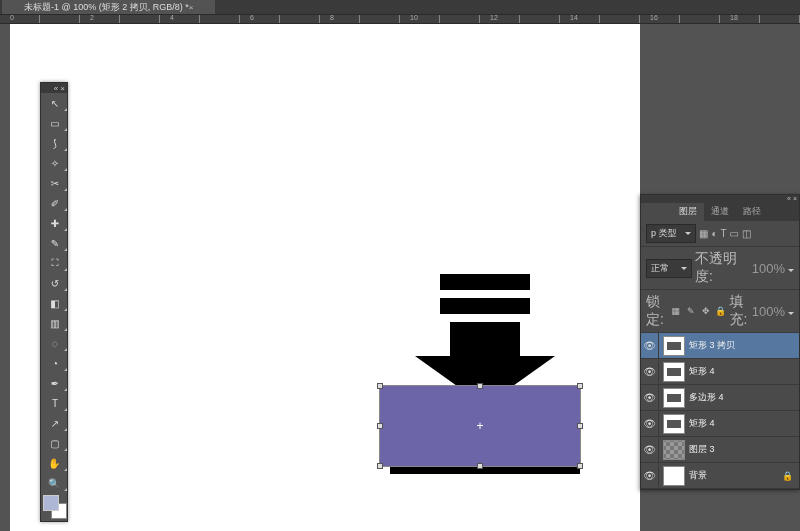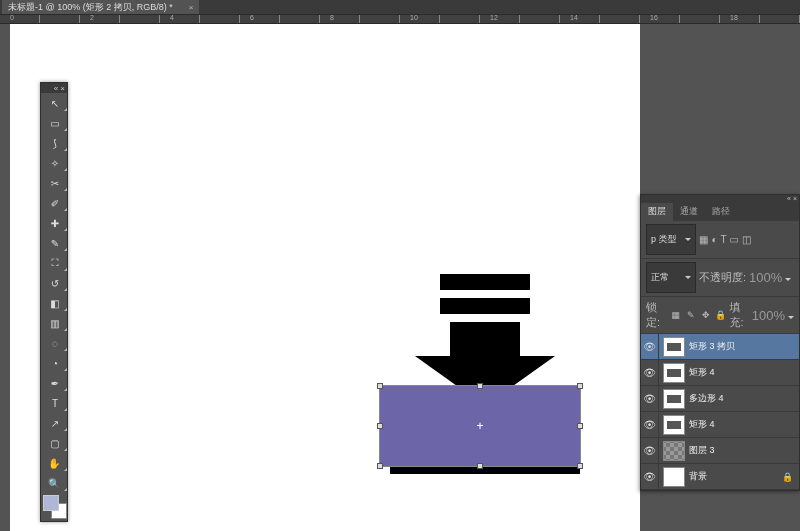--- a/index.html
+++ b/index.html
@@ -1,20 +1,20 @@
 <!DOCTYPE html>
 <html><head>
 <meta charset="utf-8">
 <style>
 * { margin: 0; padding: 0; box-sizing: border-box; user-select: none; }
 body { width: 800px; height: 531px; background: #535353; font-family: "Microsoft YaHei", sans-serif; font-size: 10px; color: #ccc; overflow: hidden; position: relative; }
 
 
 .tab-bar { height: 14px; background: #3a3a3a; display: flex; align-items: center; padding-left: 2px; }
-.doc-tab { background: #535353; padding: 1px 6px; font-size: 9px; color: #ddd; display: flex; align-items: center; gap: 16px; }
+.doc-tab { background: #535353; padding: 1px 22px; font-size: 9px; color: #ddd; display: flex; align-items: center; gap: 0; }
 .doc-tab .x { color: #bbb; font-size: 8px; cursor: pointer; }
 
 
 .ruler-row { height: 10px; background: #404040; border-top: 1px solid #2a2a2a; border-bottom: 1px solid #2a2a2a; position: relative; overflow: hidden; }
 .ruler-h { position: absolute; left: 0; right: 0; height: 100%; background: repeating-linear-gradient(to right, transparent 0, transparent 39px, #888 39px, #888 40px); }
 .ruler-num { position: absolute; top: -1px; font-size: 7px; color: #aaa; }
 
 
 .main { position: absolute; top: 24px; left: 0; right: 0; bottom: 0; }
 
@@ -47,26 +47,26 @@
 .tool { width: 28px; height: 20px; display: flex; align-items: center; justify-content: center; color: #ddd; position: relative; cursor: pointer; }
 .tool .tri { position: absolute; right: 2px; bottom: 2px; width: 0; height: 0; border-right: 3px solid #bbb; border-top: 3px solid transparent; }
 .swatch { width: 24px; height: 24px; margin: 2px; position: relative; }
 .swatch .fg { position: absolute; left: 0; top: 0; width: 16px; height: 16px; background: #aeb7d6; border: 1px solid #ccc; }
 .swatch .bg { position: absolute; right: 0; bottom: 0; width: 16px; height: 16px; background: #fff; border: 1px solid #888; }
 
 
 .panel { position: absolute; right: 0; top: 170px; width: 160px; background: #4a4a4a; border: 1px solid #2f2f2f; box-shadow: -1px 1px 4px rgba(0,0,0,.4); }
 .panel-top { height: 8px; background: #3a3a3a; display: flex; justify-content: flex-end; padding-right: 2px; }
 .panel-top span { color: #bbb; font-size: 7px; }
-.tabs { display: flex; background: #3a3a3a; height: 18px; }
+.tabs { display: flex; background: #3a3a3a; height: 18px; margin-left: 31px; }
 .tab { padding: 2px 7px; font-size: 9px; color: #aaa; cursor: pointer; }
 .tab.active { background: #4a4a4a; color: #ddd; }
 .panel-row { display: flex; align-items: center; padding: 3px 5px; gap: 3px; border-bottom: 1px solid #3a3a3a; }
-.panel-row label { font-size: 11px; color: #bbb; }
-.panel-row .select { background: #3a3a3a; border: 1px solid #2a2a2a; padding: 8px 4px; font-size: 9px; color: #ddd; display: flex; gap: 4px; }
+.panel-row label { font-size: 14px; color: #bbb; }
+.panel-row .select { background: #3a3a3a; border: 1px solid #2a2a2a; padding: 2px 4px; font-size: 9px; color: #ddd; display: flex; gap: 4px; }
 .panel-row .sel-lg { width: 50px; justify-content: space-between; }
 .panel-row .val { font-size: 13px; color: #999; }
 .lock-icons { display: flex; gap: 4px; margin-left: 2px; }
 .lock-icons span { font-size: 9px; color: #bbb; width: 11px; text-align: center; }
 
 .layer-list { background: #4a4a4a; }
 .layer { display: flex; align-items: center; height: 26px; border-bottom: 1px solid #3a3a3a; cursor: pointer; }
 .layer.selected { background: #5678a0; }
 .eye { width: 18px; text-align: center; font-size: 10px; color: #ddd; border-right: 1px solid #3a3a3a; height: 100%; display: flex; align-items: center; justify-content: center; }
 .thumb { width: 22px; height: 20px; margin: 0 4px; background: #fff; border: 1px solid #888; position: relative; display: flex; align-items: center; justify-content: center; }

